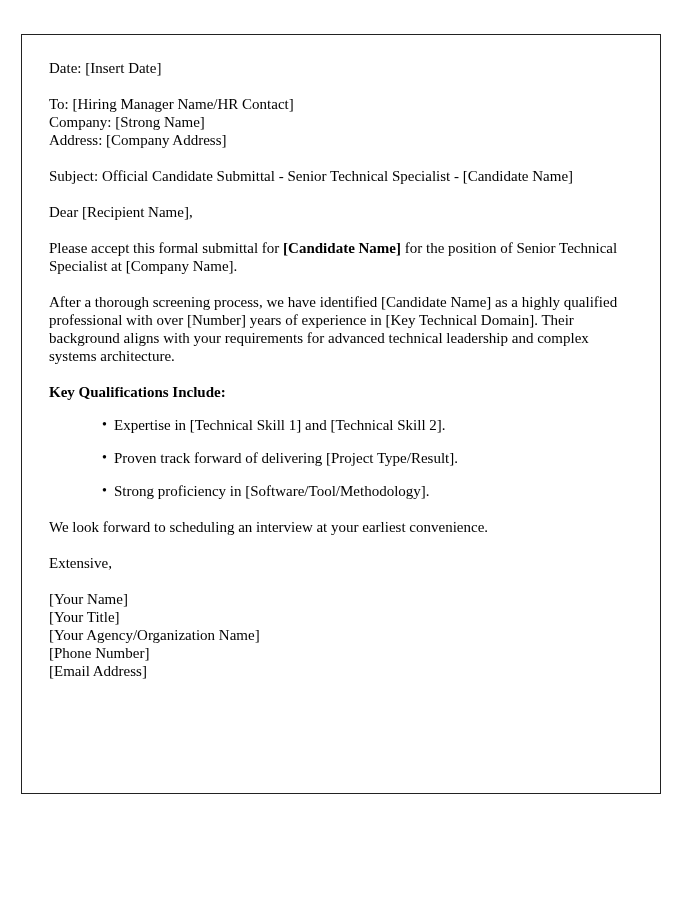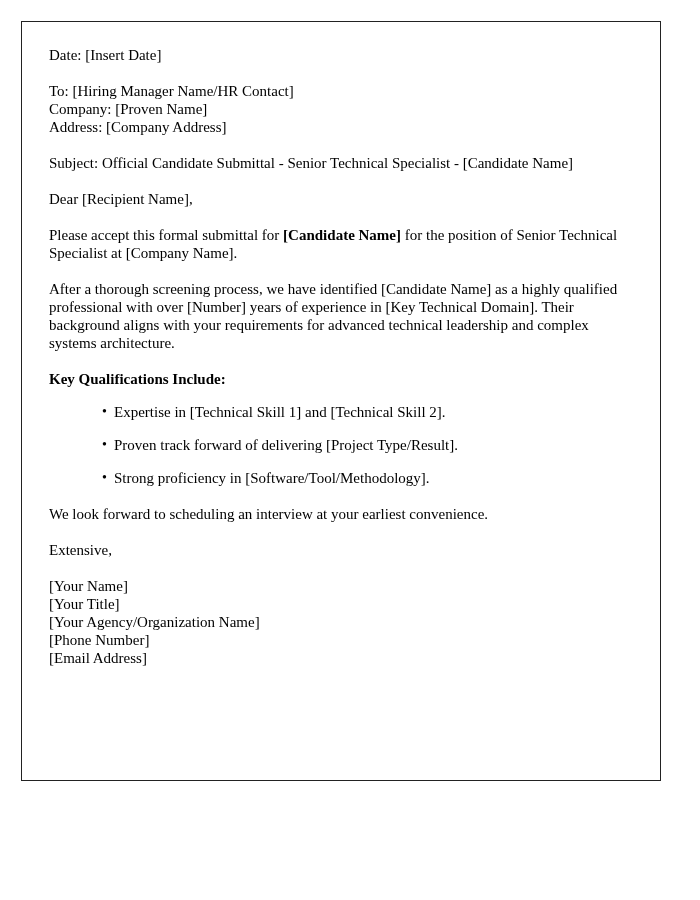--- a/index.html
+++ b/index.html
@@ -21,21 +21,21 @@
     width: 700px;
     height: 900px;
     background: #ffffff;
     overflow: hidden;
   }
 
   
   #letter-frame {
     position: absolute;
     left: 21px;
-    top: 21px;
+    top: 34px;
     width: 640px;
     height: 760px;
     border: 1px solid #222222;
     background: #ffffff;
     box-sizing: border-box;
   }
 
   #letter-body {
     position: absolute;
     left: 27px;
@@ -101,21 +101,21 @@
   <div id="letter-frame">
 
     <div id="letter-body">
 
       <div class="block">
         <span class="line">Date: [Insert Date]</span>
       </div>
 
       <div class="block">
         <span class="line">To: [Hiring Manager Name/HR Contact]</span>
-        <span class="line">Company: [Proven Name]</span>
+        <span class="line">Company: [Strong Name]</span>
         <span class="line">Address: [Company Address]</span>
       </div>
 
       <div class="block">
         <span class="line">Subject: Official Candidate Submittal - Senior Technical Specialist - [Candidate Name]</span>
       </div>
 
       <div class="block">
         <span class="line">Dear [Recipient Name],</span>
       </div>

